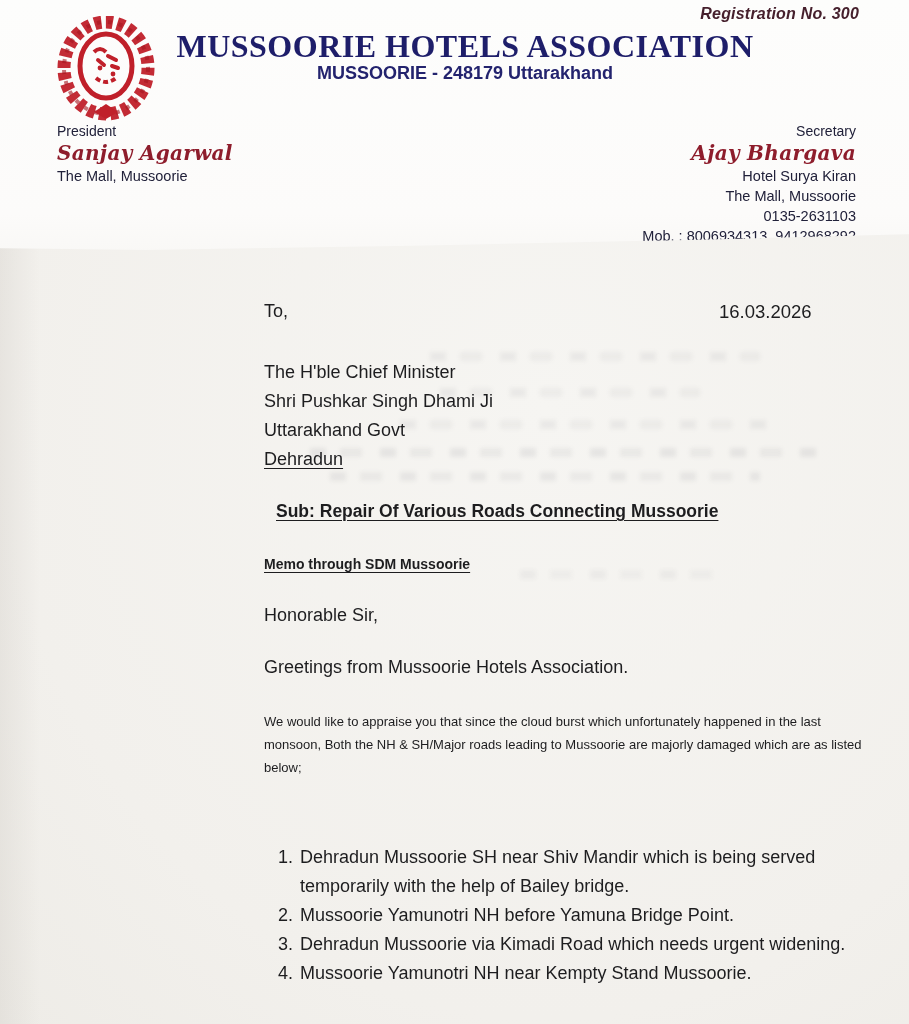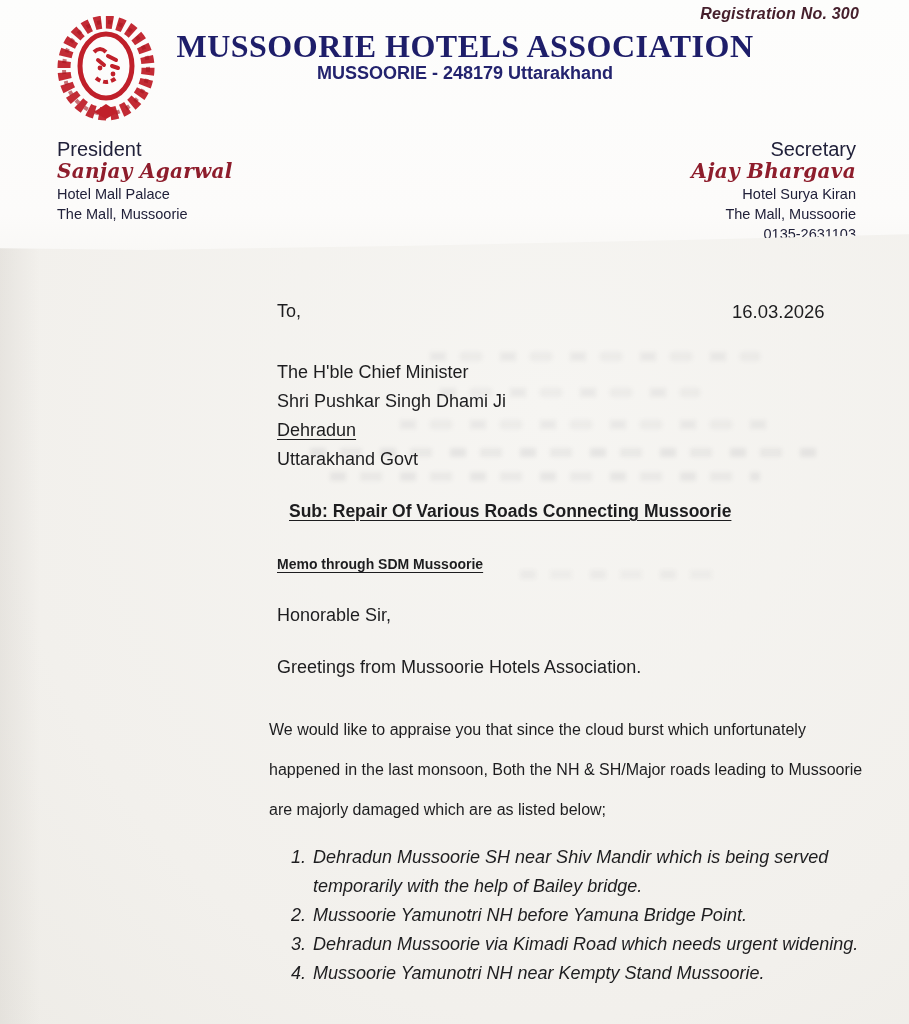--- a/index.html
+++ b/index.html
@@ -43,21 +43,21 @@
   .org-subtitle{
     position:absolute; left:160px; top:63px; width:610px;
     text-align:center;
     font-weight:bold; font-size:18px;
     color:#23236e;
   }
 
   .officer{ position:absolute; top:121px; font-size:14.5px; line-height:20px; color:#21213a; }
   .officer.left{ left:57px; text-align:left; }
   .officer.right{ right:53px; text-align:right; }
-  .officer .role{ font-size:20px;margin-top:18px; }
+  .officer .role{ font-size:14px; }
   .officer .name{
     font-family:"DejaVu Serif", serif;
     font-style:italic; font-weight:bold;
     font-size:20px; line-height:25px;
     color:#8e1d2c; letter-spacing:.3px;
   }
 
   
   .ghost{
     position:absolute; height:9px; filter:blur(2.2px); opacity:.5;
@@ -65,38 +65,38 @@
   }
   .g1{ left:430px; top:352px; width:330px; }
   .g2{ left:440px; top:388px; width:260px; }
   .g3{ left:400px; top:420px; width:380px; }
   .g4{ left:310px; top:448px; width:520px; opacity:.65; }
   .g5{ left:330px; top:472px; width:430px; opacity:.6; }
   .g6{ left:520px; top:570px; width:200px; opacity:.4; }
 
   
   .body-text{ color:#1d1d1f; }
-  .abs{ position:absolute;margin-left:13px; }
+  .abs{ position:absolute; }
 
   .to-line{ left:264px; top:301px; font-size:18px; }
   .date-line{ left:719px; top:301px; font-size:18.5px; }
 
   .addressee{ left:264px; top:358px; font-size:18px; line-height:29px; }
   .u{ text-decoration:underline; text-underline-offset:3px; }
 
   .subject{ left:276px; top:501px; font-size:17.5px; font-weight:bold; }
   .memo{ left:264px; top:556px; font-size:14px; font-weight:bold; }
   .greeting{ left:264px; top:605px; font-size:18px; }
   .opening{ left:264px; top:657px; font-size:18px; }
 
-  .paragraph{ left:256px; top:710px; width:606px; font-size:16px; line-height:40px; }
+  .paragraph{ left:264px; top:710px; width:606px; font-size:13px; line-height:23px; }
 
   .road-list{ left:268px; top:843px; width:612px; font-size:18px; line-height:29px; }
   .road-list ol{ padding-left:30px; }
-  .road-list li{ padding-left:2px;font-style:italic; }
+  .road-list li{ padding-left:2px; }
 </style>
 </head>
 <body>
 
 <div class="scan-page">
 
   <div class="letterhead">
 
     <div class="registration">Registration No. 300</div>
 
@@ -117,21 +117,20 @@
         <circle cx="63" cy="58" r="2.4" fill="#c0202a"></circle>
       </svg>
     </div>
 
     <div class="org-title">MUSSOORIE HOTELS ASSOCIATION</div>
     <div class="org-subtitle">MUSSOORIE - 248179 Uttarakhand</div>
 
     <div class="officer left">
       <div class="role">President</div>
       <div class="name">Sanjay Agarwal</div>
-      <div>Hotel Mall Palace</div>
       <div>The Mall, Mussoorie</div>
     </div>
 
     <div class="officer right">
       <div class="role">Secretary</div>
       <div class="name">Ajay Bhargava</div>
       <div>Hotel Surya Kiran</div>
       <div>The Mall, Mussoorie</div>
       <div>0135-2631103</div>
       <div>Mob. : 8006934313, 9412968292</div>
@@ -145,22 +144,22 @@
   <div class="ghost g5"></div>
   <div class="ghost g6"></div>
 
   <div class="body-text">
     <div class="abs to-line">To,</div>
     <div class="abs date-line">16.03.2026</div>
 
     <div class="abs addressee">
       <div>The H'ble Chief Minister</div>
       <div>Shri Pushkar Singh Dhami Ji</div>
+      <div>Uttarakhand Govt</div>
       <div><span class="u">Dehradun</span></div>
-      <div>Uttarakhand Govt</div>
     </div>
 
     <div class="abs subject"><span class="u">Sub: Repair Of Various Roads Connecting Mussoorie</span></div>
 
     <div class="abs memo"><span class="u">Memo through SDM Mussoorie</span></div>
 
     <div class="abs greeting">Honorable Sir,</div>
 
     <div class="abs opening">Greetings from Mussoorie Hotels Association.</div>
 

